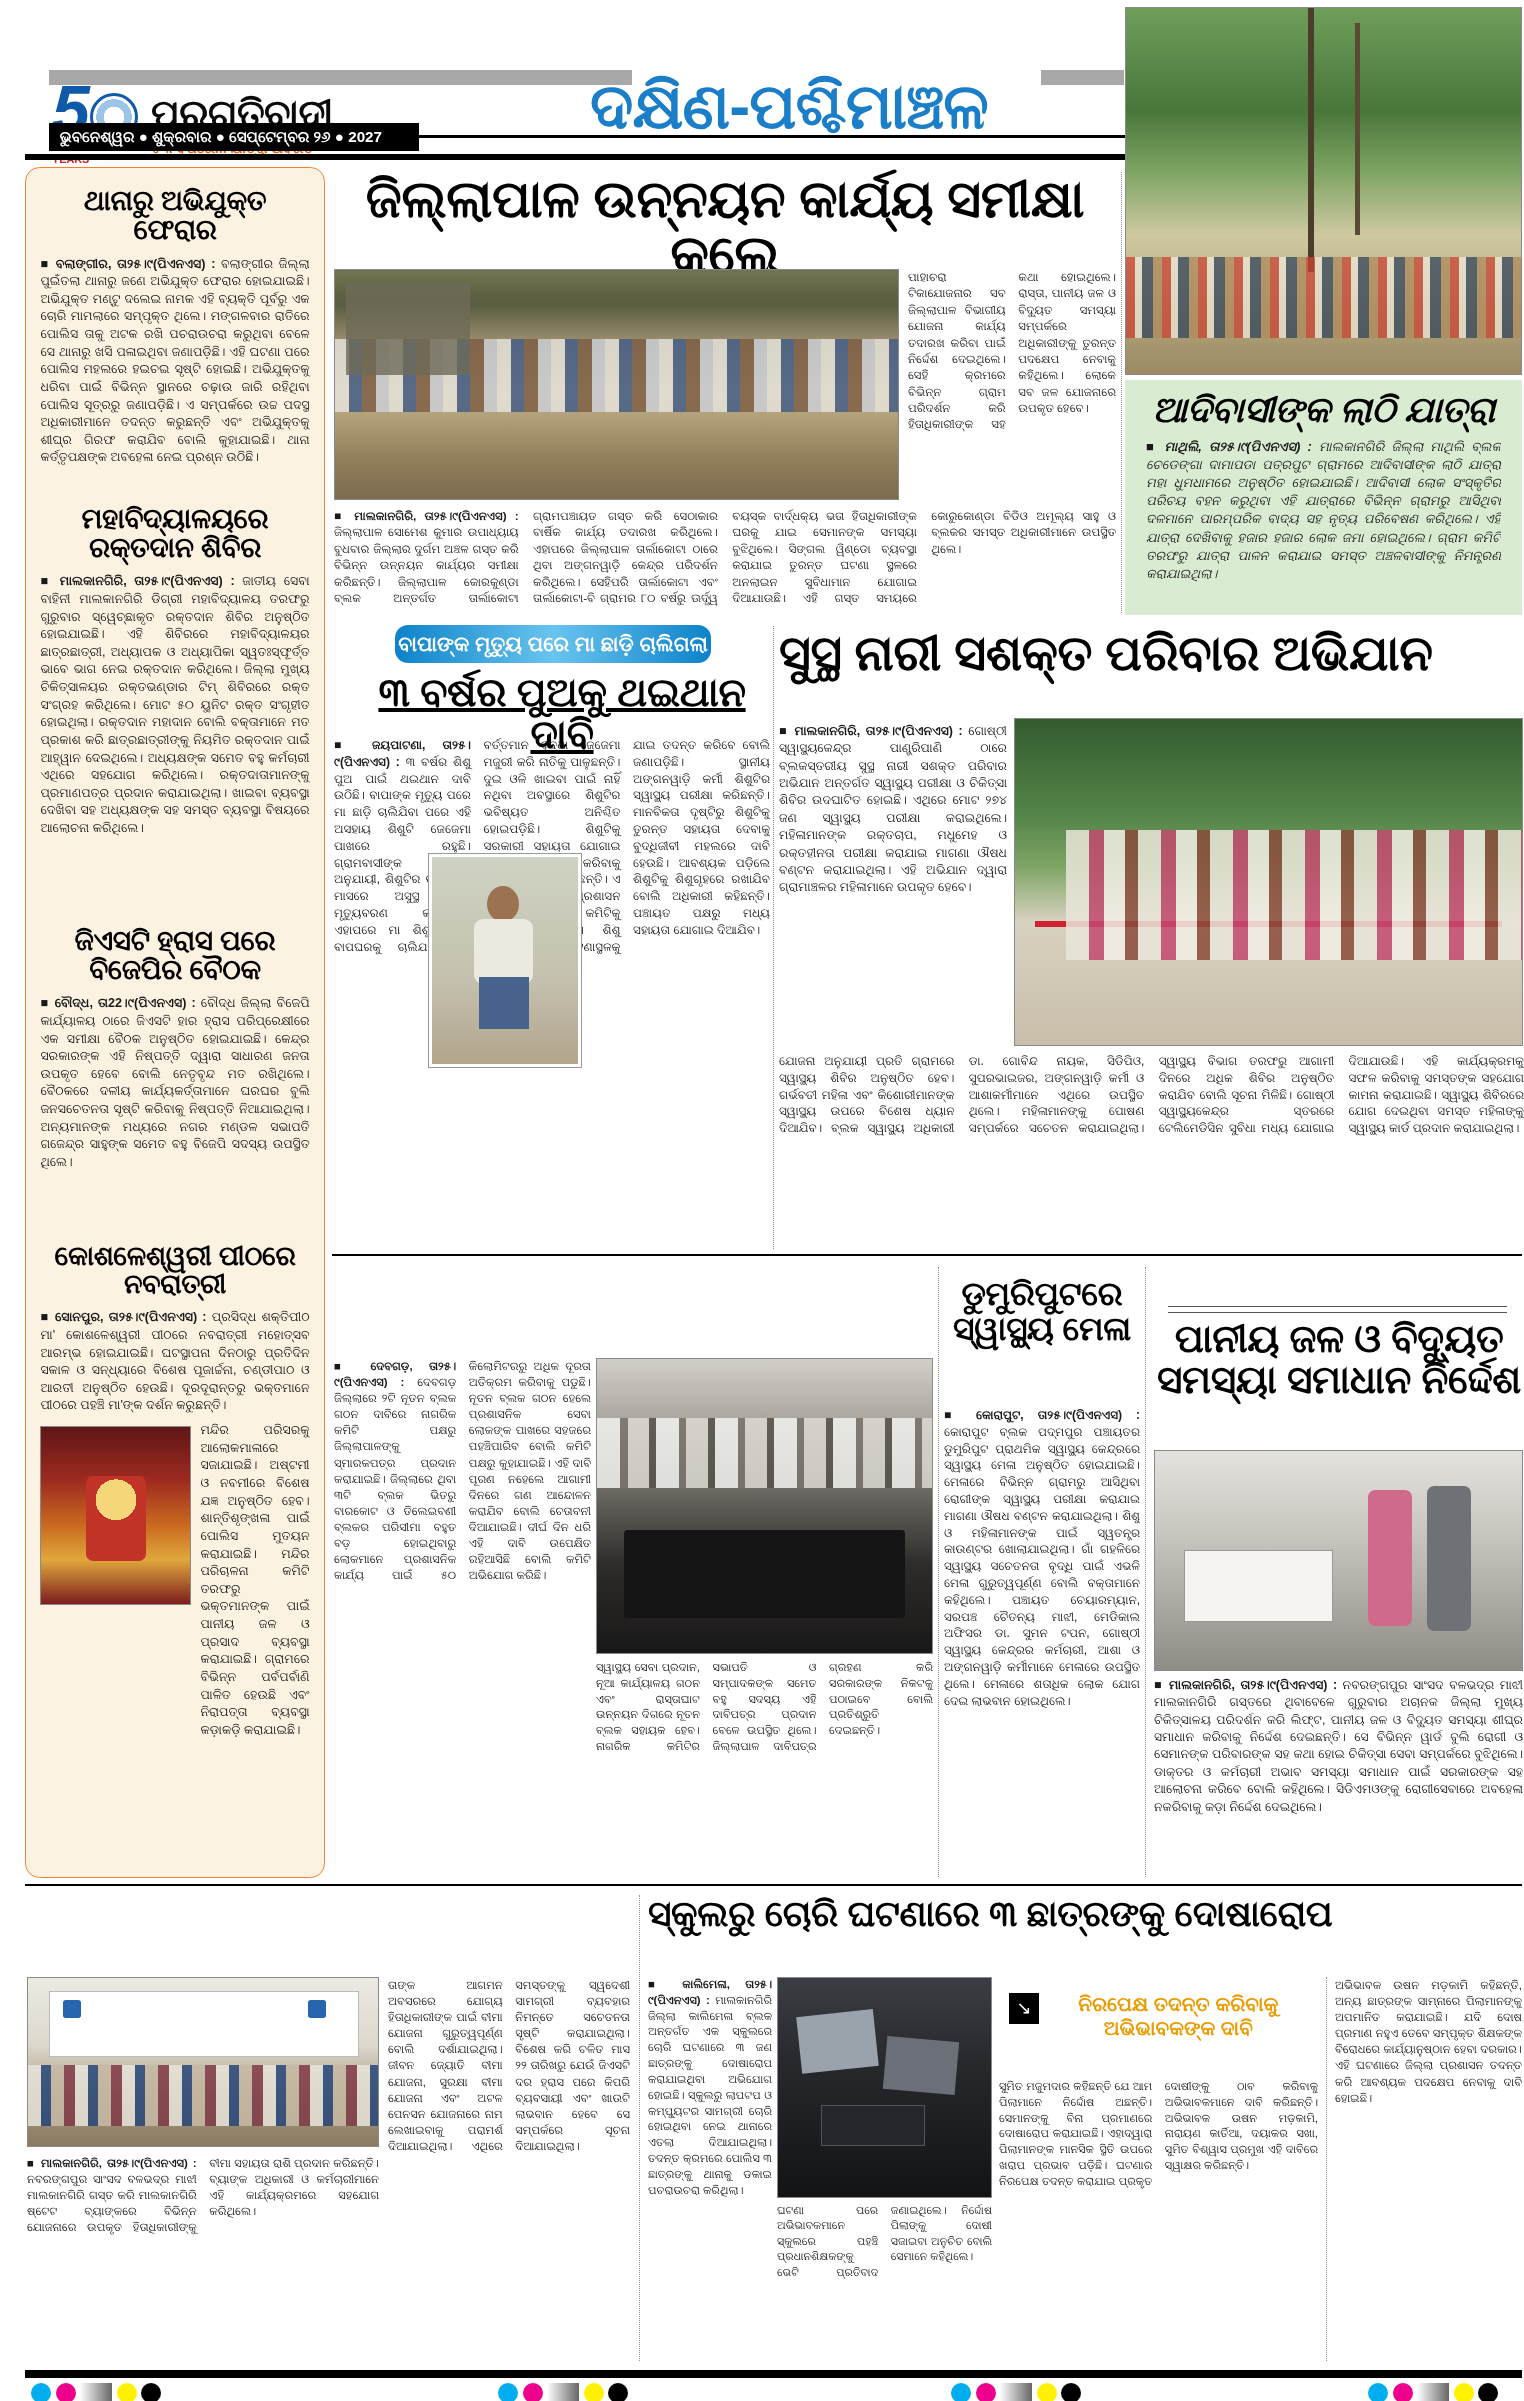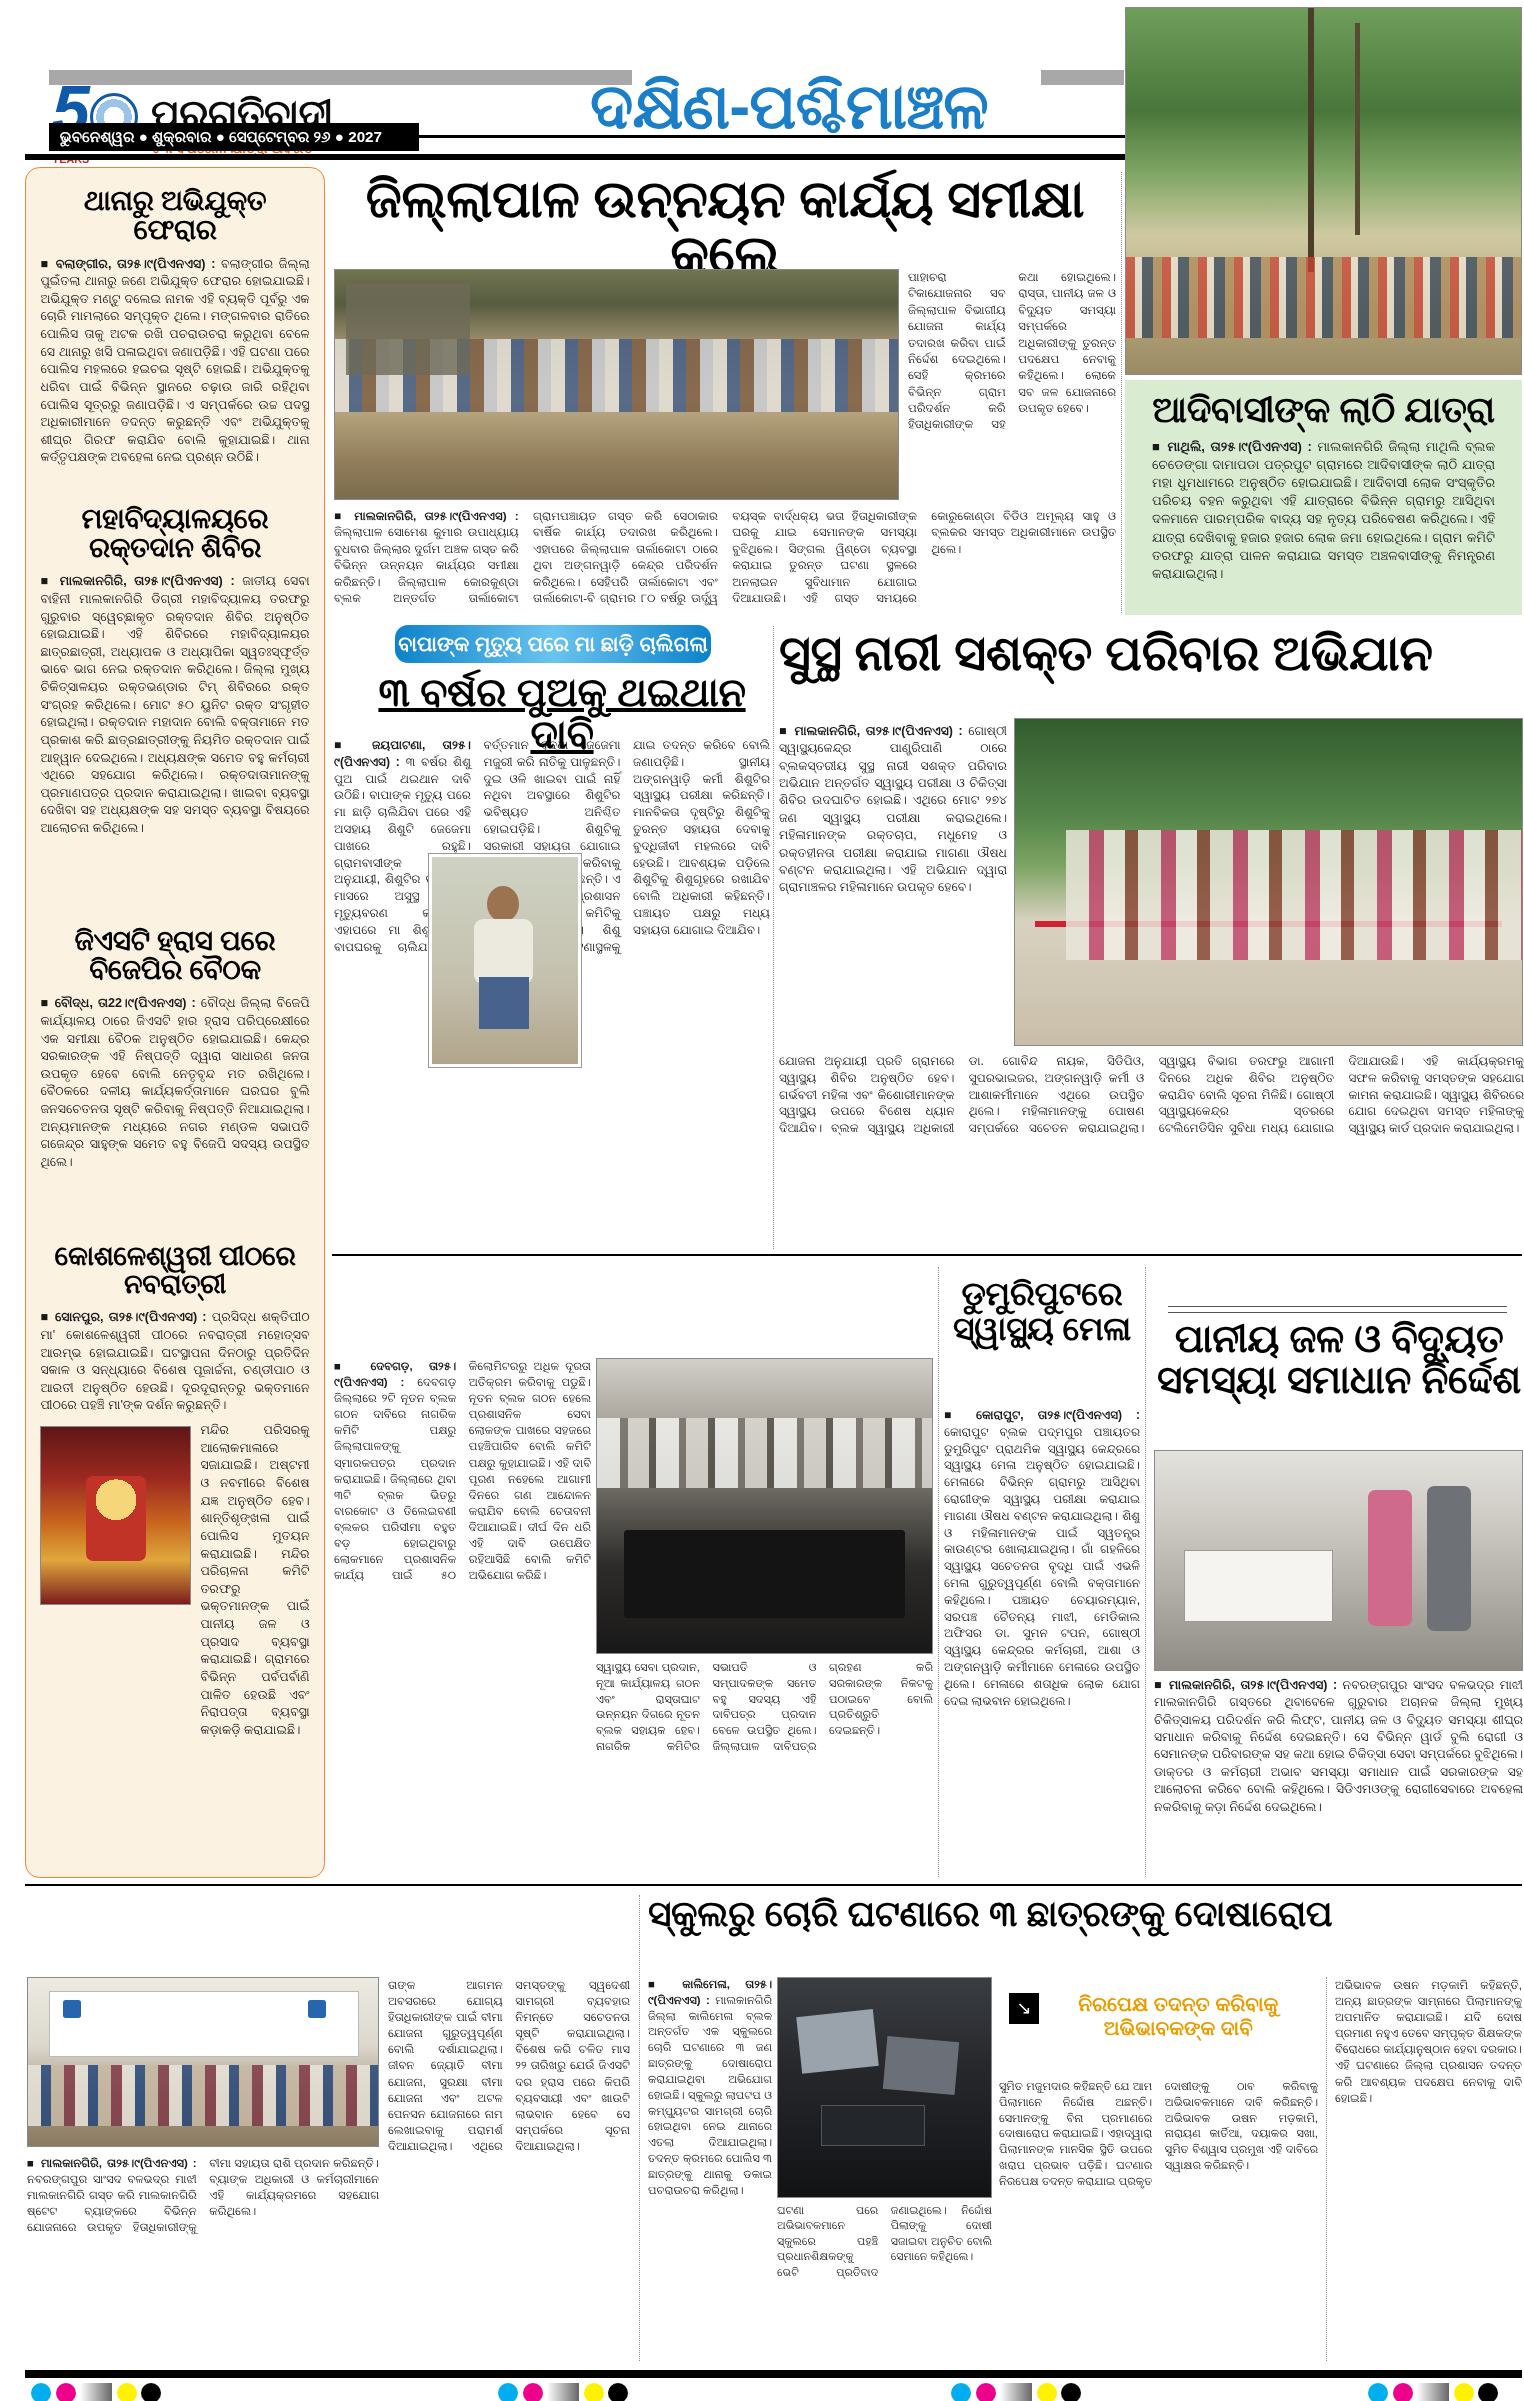--- a/index.html
+++ b/index.html
@@ -72,21 +72,21 @@
   <div class="datebar abs" style="left:49px;top:123px;width:370px;height:28px;padding-left:10.8px;box-sizing:border-box;">ଭୁବନେଶ୍ୱର ● ଶୁକ୍ରବାର ● ସେପ୍ଟେମ୍ବର ୨୬ ● 2027</div>
   <div class="abs" style="left:417px;top:135px;width:976px;height:2.7px;background:#000;"></div>
   <div class="datebar abs" style="left:1393px;top:123px;width:129px;height:28px;text-align:right;padding-right:9px;box-sizing:border-box;">ପୃଷ୍ଠା : ୧୦</div>
   <div class="abs hrule" style="left:25px;top:154px;width:1497px;height:6.3px;"></div>
 
   <div class="photo ph-lathi" style="left:1125px;top:7.2px;width:397px;height:368px;">
     <div class="pc" style="left:46%;top:0;width:6.3px;height:72%;background:#4c3d2a;"></div>
     <div class="pc" style="left:58%;top:4%;width:5.4px;height:58%;background:#5b4a33;"></div>
     <div class="pc" style="left:0;top:68%;width:100%;height:22%;opacity:.75;background:repeating-linear-gradient(90deg,#c94434 0 9px,#eee7d8 9px 16px,#33455c 16px 27px,#b08a5c 27px 36px);"></div>
   </div>
-  <div class="abs greenbox" style="left:1125px;top:380px;width:397px;height:235px;padding:9px 27px;box-sizing:border-box;">
+  <div class="abs greenbox" style="left:1125px;top:380px;width:397px;height:235px;padding:9px 21px;box-sizing:border-box;font-style:italic;">
     <div class="hl center" style="font-size:36px;margin:1.8px 0 9px 0;">ଆଦିବାସୀଙ୍କ ଲାଠି ଯାତ୍ରା</div>
     <div class="txt" style="font-size:13px;height:166px;">
       <b>■ ମାଥିଲି, ତା୨୫।୯(ପିଏନଏସ) :</b>
       <span>ମାଲକାନଗିରି ଜିଲ୍ଲା ମାଥିଲି ବ୍ଲକ ଚେଡେଙ୍ଗା ଦାମାପଡା ପତ୍ରପୁଟ ଗ୍ରାମରେ ଆଦିବାସୀଙ୍କ ଲାଠି ଯାତ୍ରା ମହା ଧୁମଧାମରେ ଅନୁଷ୍ଠିତ ହୋଇଯାଇଛି। ଆଦିବାସୀ ଲୋକ ସଂସ୍କୃତିର ପରିଚୟ ବହନ କରୁଥିବା ଏହି ଯାତ୍ରାରେ ବିଭିନ୍ନ ଗ୍ରାମରୁ ଆସିଥିବା ଦଳମାନେ ପାରମ୍ପରିକ ବାଦ୍ୟ ସହ ନୃତ୍ୟ ପରିବେଷଣ କରିଥିଲେ। ଏହି ଯାତ୍ରା ଦେଖିବାକୁ ହଜାର ହଜାର ଲୋକ ଜମା ହୋଇଥିଲେ। ଗ୍ରାମ କମିଟି ତରଫରୁ ଯାତ୍ରା ପାଳନ କରାଯାଇ ସମସ୍ତ ଅଞ୍ଚଳବାସୀଙ୍କୁ ନିମନ୍ତ୍ରଣ କରାଯାଇଥିଲା।</span>
     </div>
   </div>
 
   <div class="abs creambox" style="left:25px;top:167px;width:300px;height:1711px;padding:12.6px 14.4px;">
     <div style="height:316px;overflow:hidden;">
       <div class="hl center" style="font-size:28px;margin:5.4px 0 10.8px 0;">ଥାନାରୁ ଅଭିଯୁକ୍ତ ଫେରାର</div>

